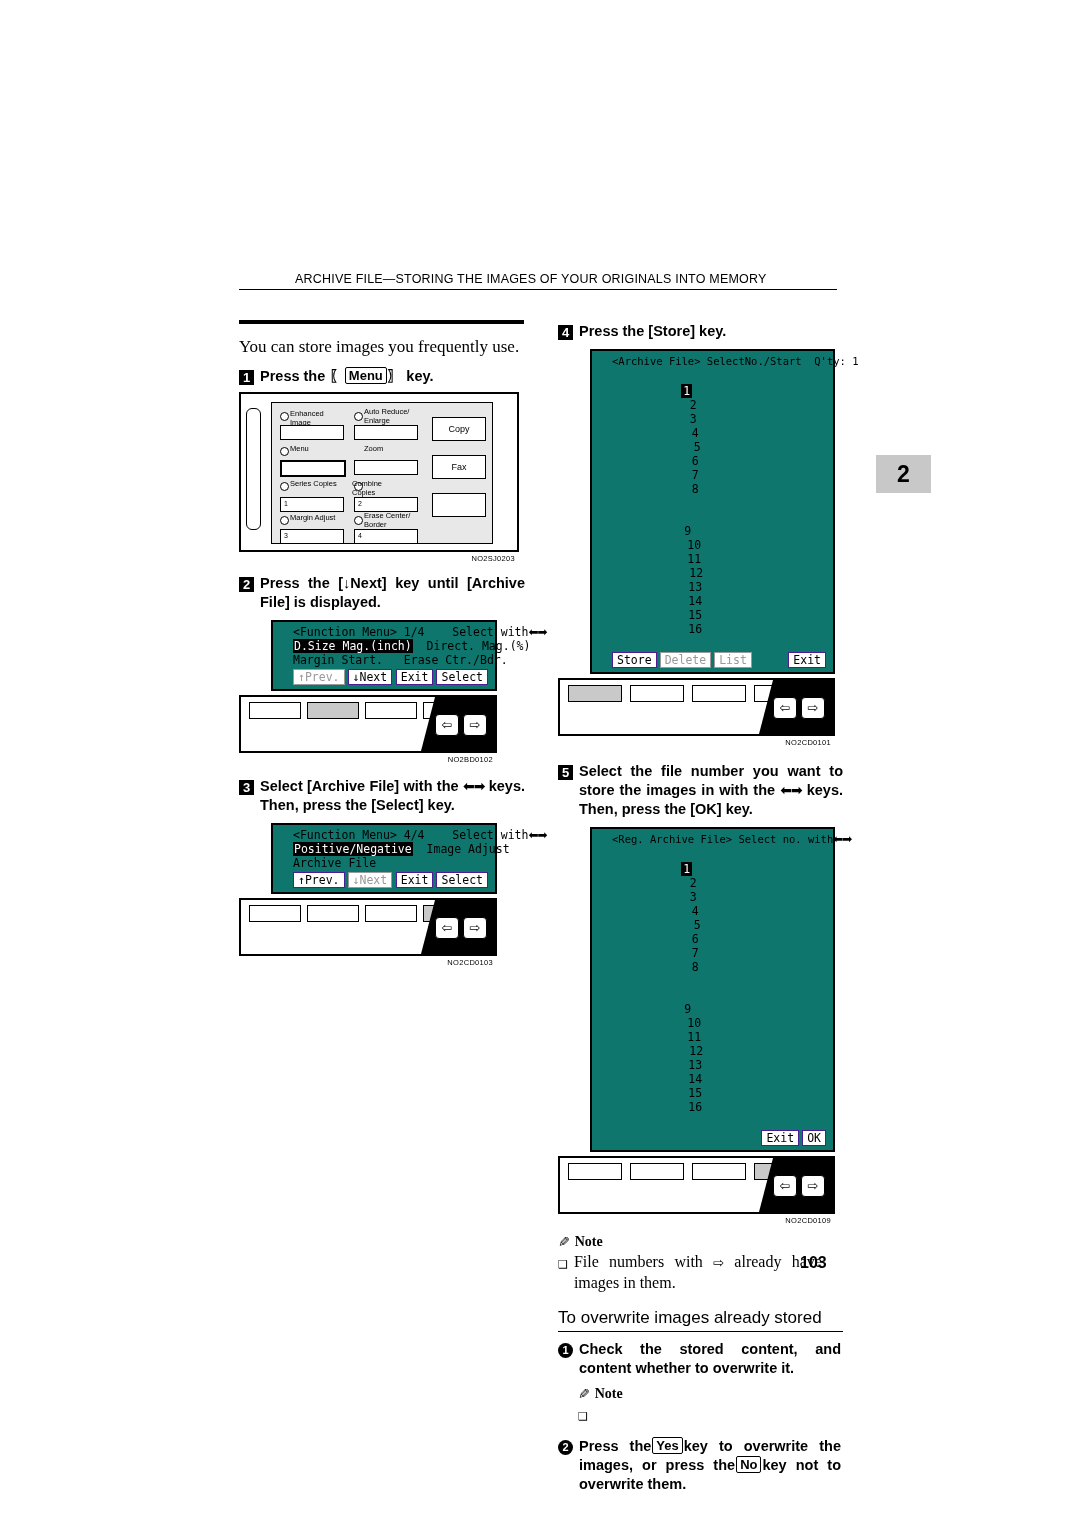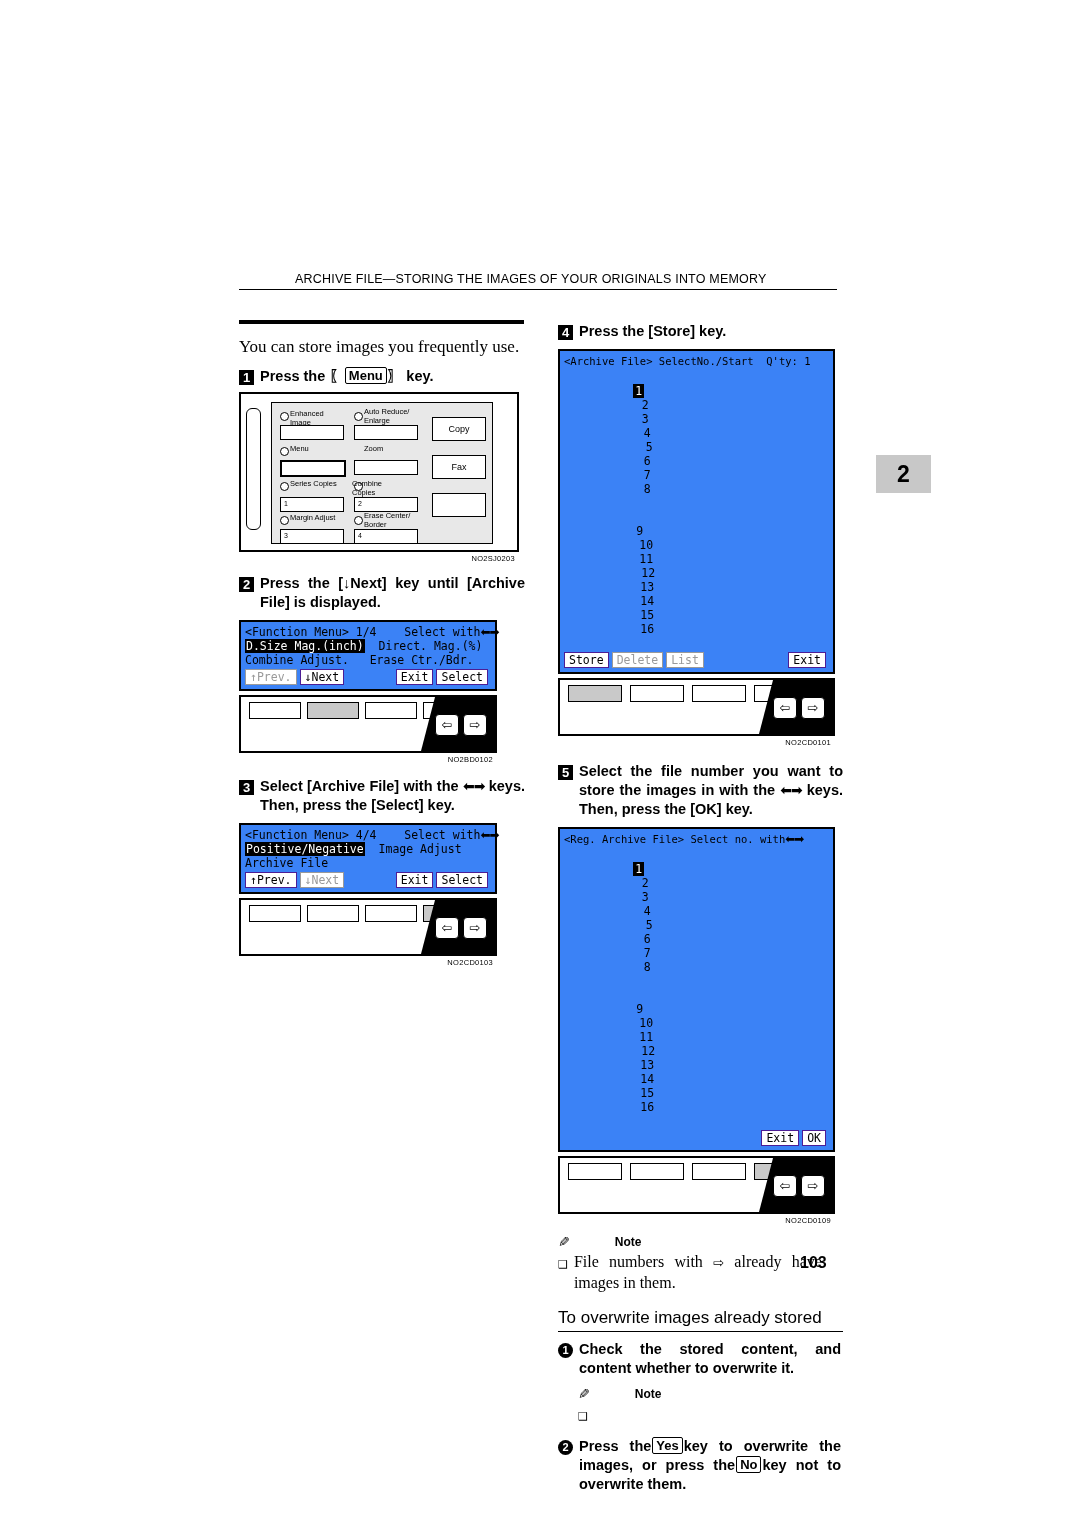--- a/index.html
+++ b/index.html
@@ -150,27 +150,28 @@
 
   .arrows {
     font-family: "DejaVu Sans", sans-serif;
     font-size: 12px;
     letter-spacing: -1px;
   }
 
   
   .lcd {
     border: 2px solid #000;
-    background: #3b82f6;
+    background: #0f766e;
     font-family: "DejaVu Sans Mono", monospace;
     font-size: 11.5px;
     line-height: 14px;
-    padding: 3px 4px 4px 4px;
+    padding: 3px 4px 4px 20px;
     position: relative;
     box-sizing: border-box;
+    margin-left: 32px;
   }
   .lcd-row { white-space: pre; }
   .lcd-title { letter-spacing: 0px; }
   .lcd-btn {
     display: inline-block;
     border: 1px solid #4c1d95;
     padding: 0px 4px;
     margin-right: 3px;
     background: #fff;
     font-size: 11.5px;
@@ -318,24 +319,23 @@
     margin-top: 12px;
     margin-bottom: 2px;
   }
   .note-icon {
     font-family: "DejaVu Sans", sans-serif;
     font-size: 14px;
     margin-right: 5px;
     transform: scaleX(-1);
   }
   .note-label {
-    font-family: Liberation Sans, sans-serif;
+    font-family: Liberation Serif, serif;
     font-weight: bold;
-    font-size: 12px;
-    margin-left: 40px;
+    font-size: 14px;
   }
   .note-body {
     display: flex;
     font-size: 16px;
     line-height: 20px;
   }
   .note-bullet {
     font-family: "DejaVu Sans", sans-serif;
     font-size: 11px;
     margin-right: 6px;
@@ -454,21 +454,21 @@
 
     <div class="step" style="margin-top:22px;">
       <div class="step-num">2</div>
       <div class="step-text wide">Press the [↓Next] key until [Archive File] is displayed.</div>
     </div>
 
     <div style="position:relative; margin-top:8px; width:258px;">
       <div class="lcd">
         <div class="lcd-row lcd-title"><span>&lt;Function Menu&gt; 1/4    Select with</span><span class="arrows">⬅➡</span></div>
         <div class="lcd-row"><span class="inv">D.Size Mag.(inch)</span>  <span>Direct. Mag.(%)</span></div>
-        <div class="lcd-row"><span>Combine Adjust.</span>   <span>Erase Ctr./Bdr.</span></div>
+        <div class="lcd-row"><span>Margin Start.</span>   <span>Erase Ctr./Bdr.</span></div>
         <div class="lcd-btnrow">
           <span class="lcd-btn gray">↑Prev.</span>
           <span class="lcd-btn">↓Next</span>
           <span class="spacer"></span>
           <span class="lcd-btn">Exit</span>
           <span class="lcd-btn">Select</span>
         </div>
       </div>
       <div class="keypanel">
         <div class="kp-key" style="left:8px; width:50px;"></div>

